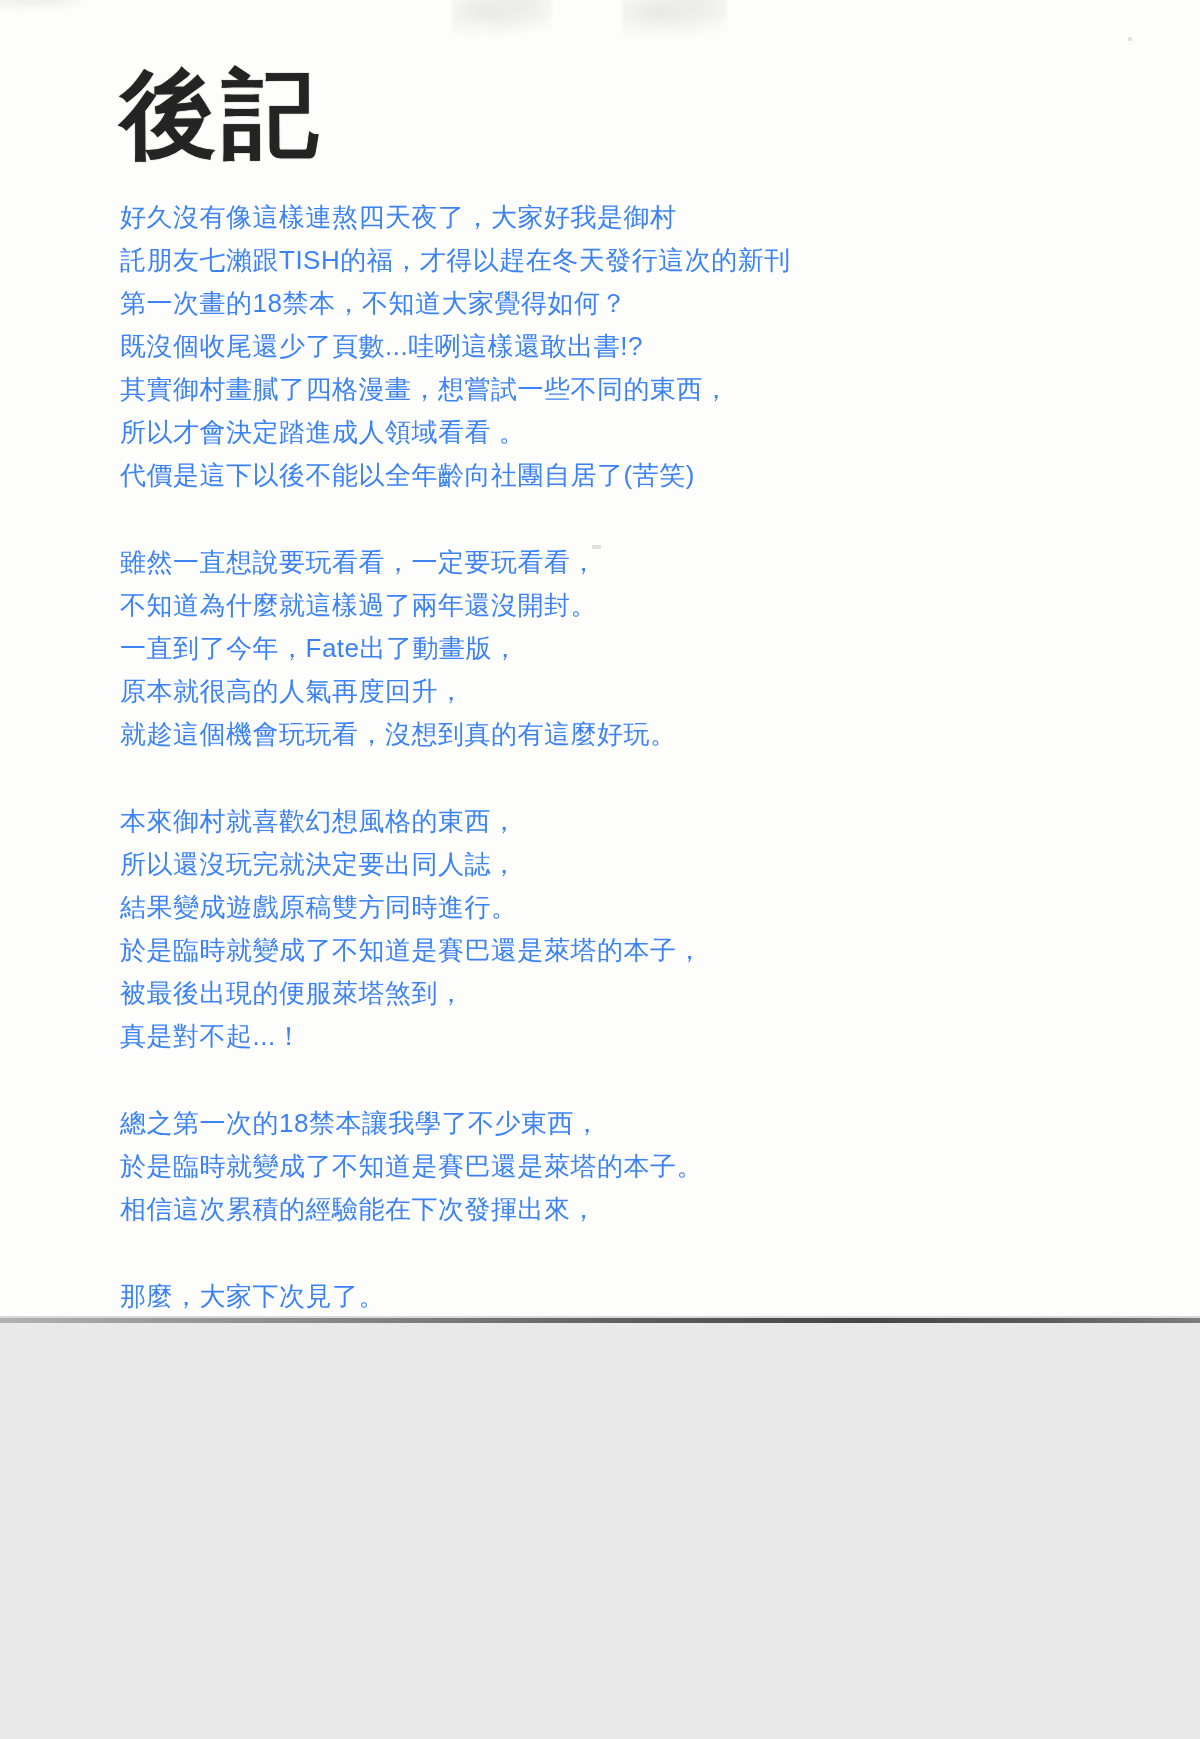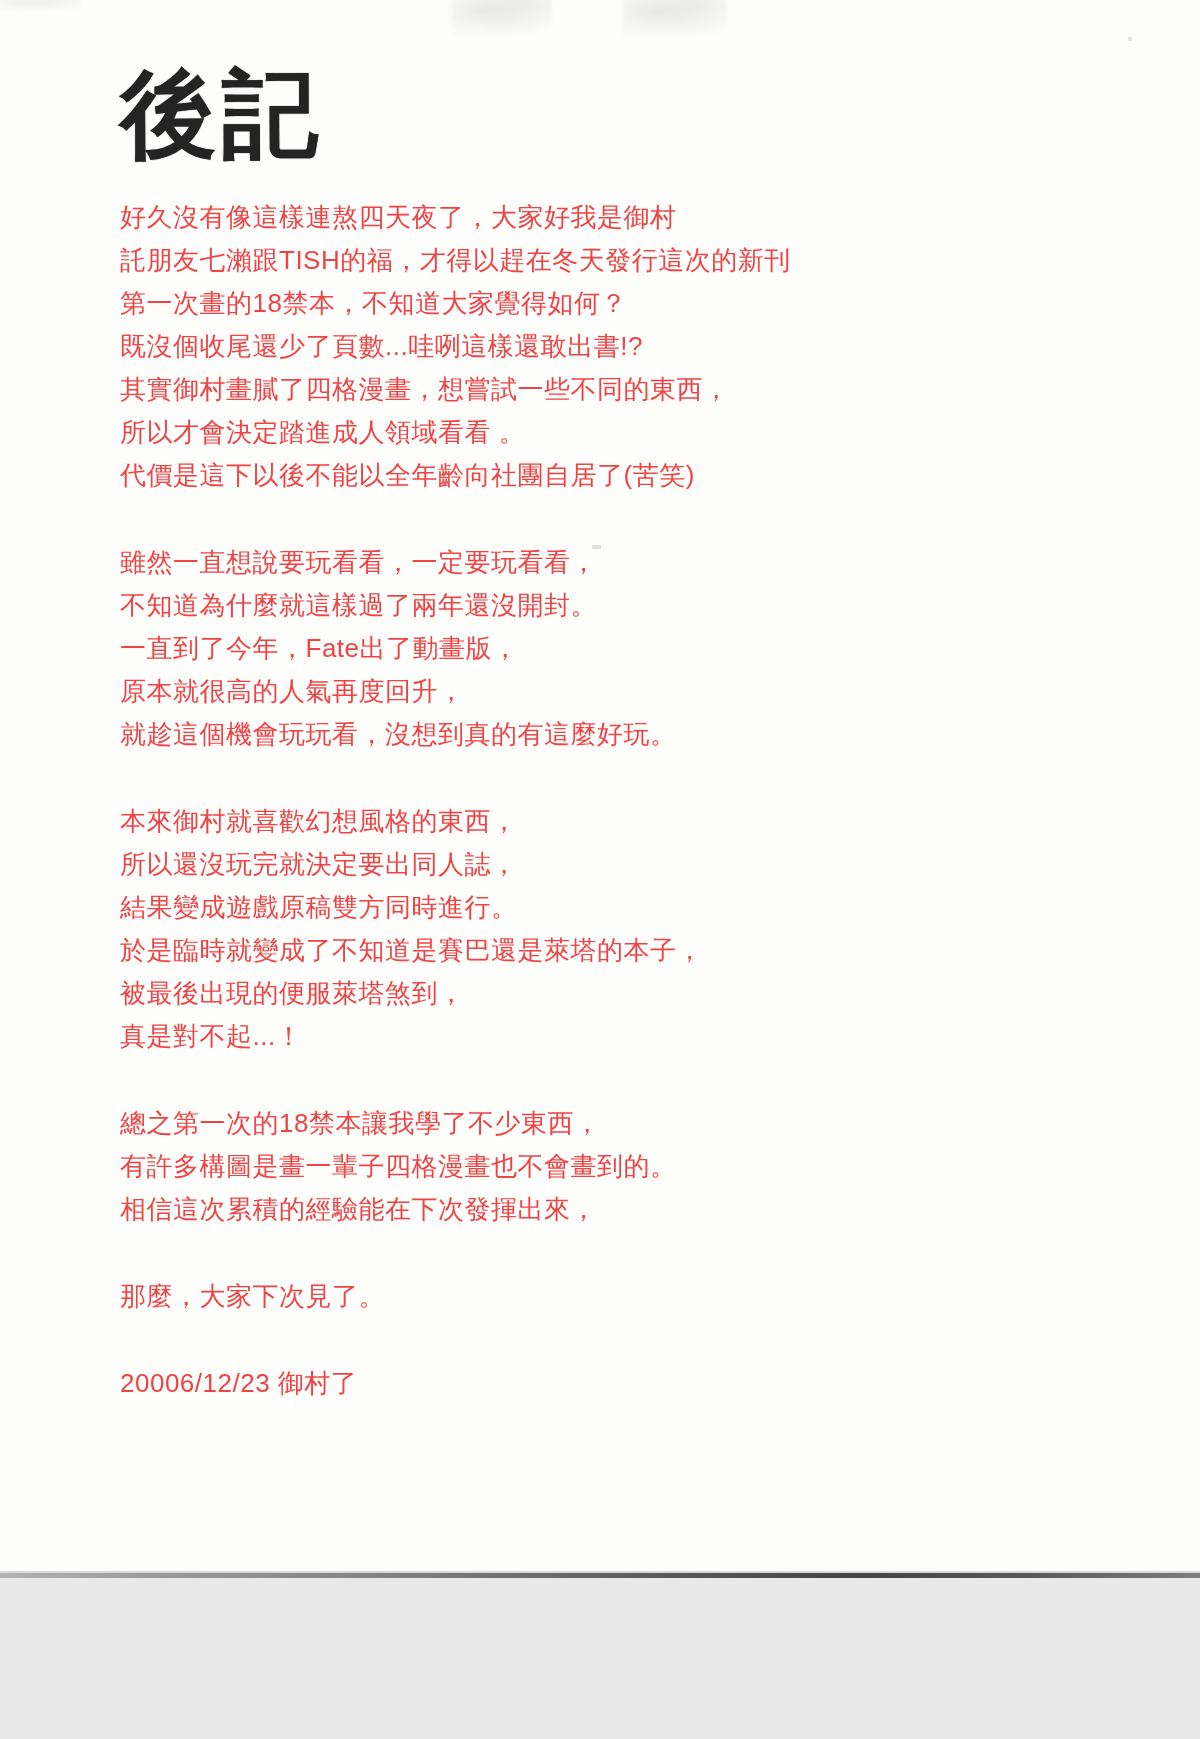--- a/index.html
+++ b/index.html
@@ -5,21 +5,21 @@
   * { margin: 0; padding: 0; box-sizing: border-box; }
 
   html, body {
     background: #e9e9e9;
     font-family: "Liberation Sans", "DejaVu Sans", sans-serif;
   }
 
   .page {
     position: relative;
     width: 1200px;
-    height: 1578px;
+    height: 1323px;
     margin: 0 auto;
     background: #fdfdfc;
     overflow: hidden;
     color: #464646;
   }
 
   
   .smudge {
     position: absolute;
     filter: blur(1.5px);
@@ -77,21 +77,21 @@
     text-shadow: 0 0 1px #242424;
   }
 
   .para { margin-bottom: 44px; }
 
   .line {
     font-size: 26px;
     line-height: 43px;
     letter-spacing: 0.5px;
     white-space: nowrap;
-    color: #ef4444;
+    color: #3b82f6;
   }
 
   .colophon { margin-top: 12px; }
 </style>
 </head>
 <body>
 
 <div class="page">
 
   <div class="smudge smudge-a"></div>
@@ -130,21 +130,21 @@
       <p class="line">本來御村就喜歡幻想風格的東西，</p>
       <p class="line">所以還沒玩完就決定要出同人誌，</p>
       <p class="line">結果變成遊戲原稿雙方同時進行。</p>
       <p class="line">於是臨時就變成了不知道是賽巴還是萊塔的本子，</p>
       <p class="line">被最後出現的便服萊塔煞到，</p>
       <p class="line">真是對不起...！</p>
     </div>
 
     <div class="para">
       <p class="line">總之第一次的18禁本讓我學了不少東西，</p>
-      <p class="line">有許多構圖是畫一輩子四格漫畫也不會畫到的。</p>
+      <p class="line">於是臨時就變成了不知道是賽巴還是萊塔的本子。</p>
       <p class="line">相信這次累積的經驗能在下次發揮出來，</p>
     </div>
 
     <div class="para">
       <p class="line">那麼，大家下次見了。</p>
     </div>
 
     <div class="para colophon">
       <p class="line">20006/12/23 御村了</p>
     </div>

